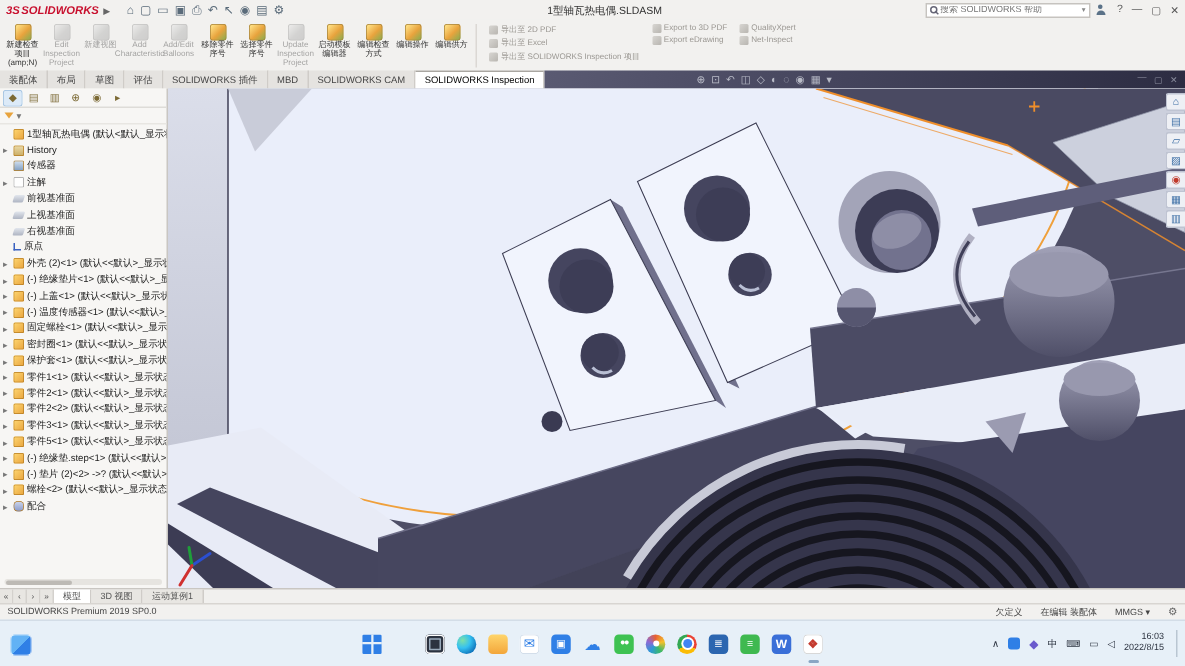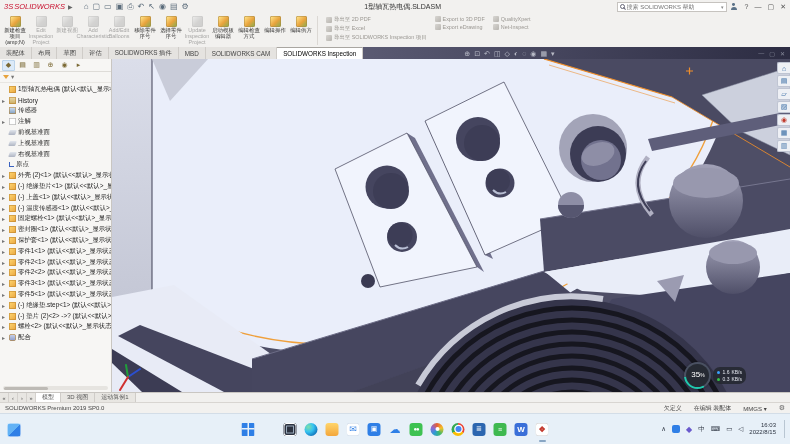--- a/index.html
+++ b/index.html
@@ -1,19 +1,19 @@
 <!DOCTYPE html>
 <html><head>
 <meta charset="utf-8">
 <style>
   *{margin:0;padding:0;box-sizing:border-box}
   html,body{width:790px;height:444px;overflow:hidden;font-family:"Liberation Sans",sans-serif;background:#f1f0ee}
   
   .titlebar{height:13px;display:flex;align-items:center;background:#f2f1ef;padding:0 4px;gap:3px;font-size:7px;color:#444}
-  .brand{display:flex;align-items:baseline;gap:1px;color:#c8102e;font-weight:normal;font-style:italic;font-size:7.5px;white-space:nowrap}
+  .brand{display:flex;align-items:baseline;gap:1px;color:#c8102e;font-weight:bold;font-style:italic;font-size:7.5px;white-space:nowrap}
   .flyout{color:#666;font-size:6px}
   .qtools{display:flex;align-items:center;gap:4px;margin-left:8px}
   .qtool{font-size:8px;color:#5a6b7a;line-height:1;cursor:default}
   .tspacer{flex:1}
   .wtitle{font-size:7px;color:#333;white-space:nowrap}
   .search{display:flex;align-items:center;background:#fff;border:1px solid #c6c3bf;height:10px;width:110px;padding:0 2px;gap:2px}
   .search input{border:0;outline:0;flex:1;font-size:6px;color:#888;font-family:"Liberation Sans",sans-serif;background:transparent}
   .mag{width:5px;height:5px;border:1px solid #667;border-radius:50%;position:relative;flex:none}
   .mag::after{content:"";position:absolute;width:3px;height:1px;background:#667;transform:rotate(45deg);right:-2.2px;bottom:-1px}
   .person{width:8px;height:8px;position:relative;flex:none}
@@ -566,40 +566,20 @@
 
     <span class="tpicon" data-icon="solidworks-resources-icon">⌂</span>
         <span class="tpicon" data-icon="design-library-icon">▤</span>
         <span class="tpicon" data-icon="file-explorer-pane-icon">▱</span>
         <span class="tpicon" data-icon="view-palette-icon">▨</span>
         <span class="tpicon" data-icon="appearances-icon">◉</span>
         <span class="tpicon" data-icon="custom-properties-icon">▦</span>
         <span class="tpicon" data-icon="forum-icon">▥</span>
       </div>
 
-    <div class="zoomhud">
-      <div class="zring">
-        <div class="zin">
-            <span>35</span>
-            <small>%</small>
-          </div>
-      </div>
-      <div class="netpill">
-        <div class="netrow">
-            <span class="dot up"></span>
-            <span>1.6</span>
-            <span>KB/s</span>
-          </div>
-        <div class="netrow">
-            <span class="dot down"></span>
-            <span>0.3</span>
-            <span>KB/s</span>
-          </div>
-      </div>
-    </div>
   </div>
 </div>
 
 <div class="btabs">
   <span style="display:flex">
 
   <span class="bnav">«</span>
       <span class="bnav">‹</span>
       <span class="bnav">›</span>
       <span class="bnav">»</span>

